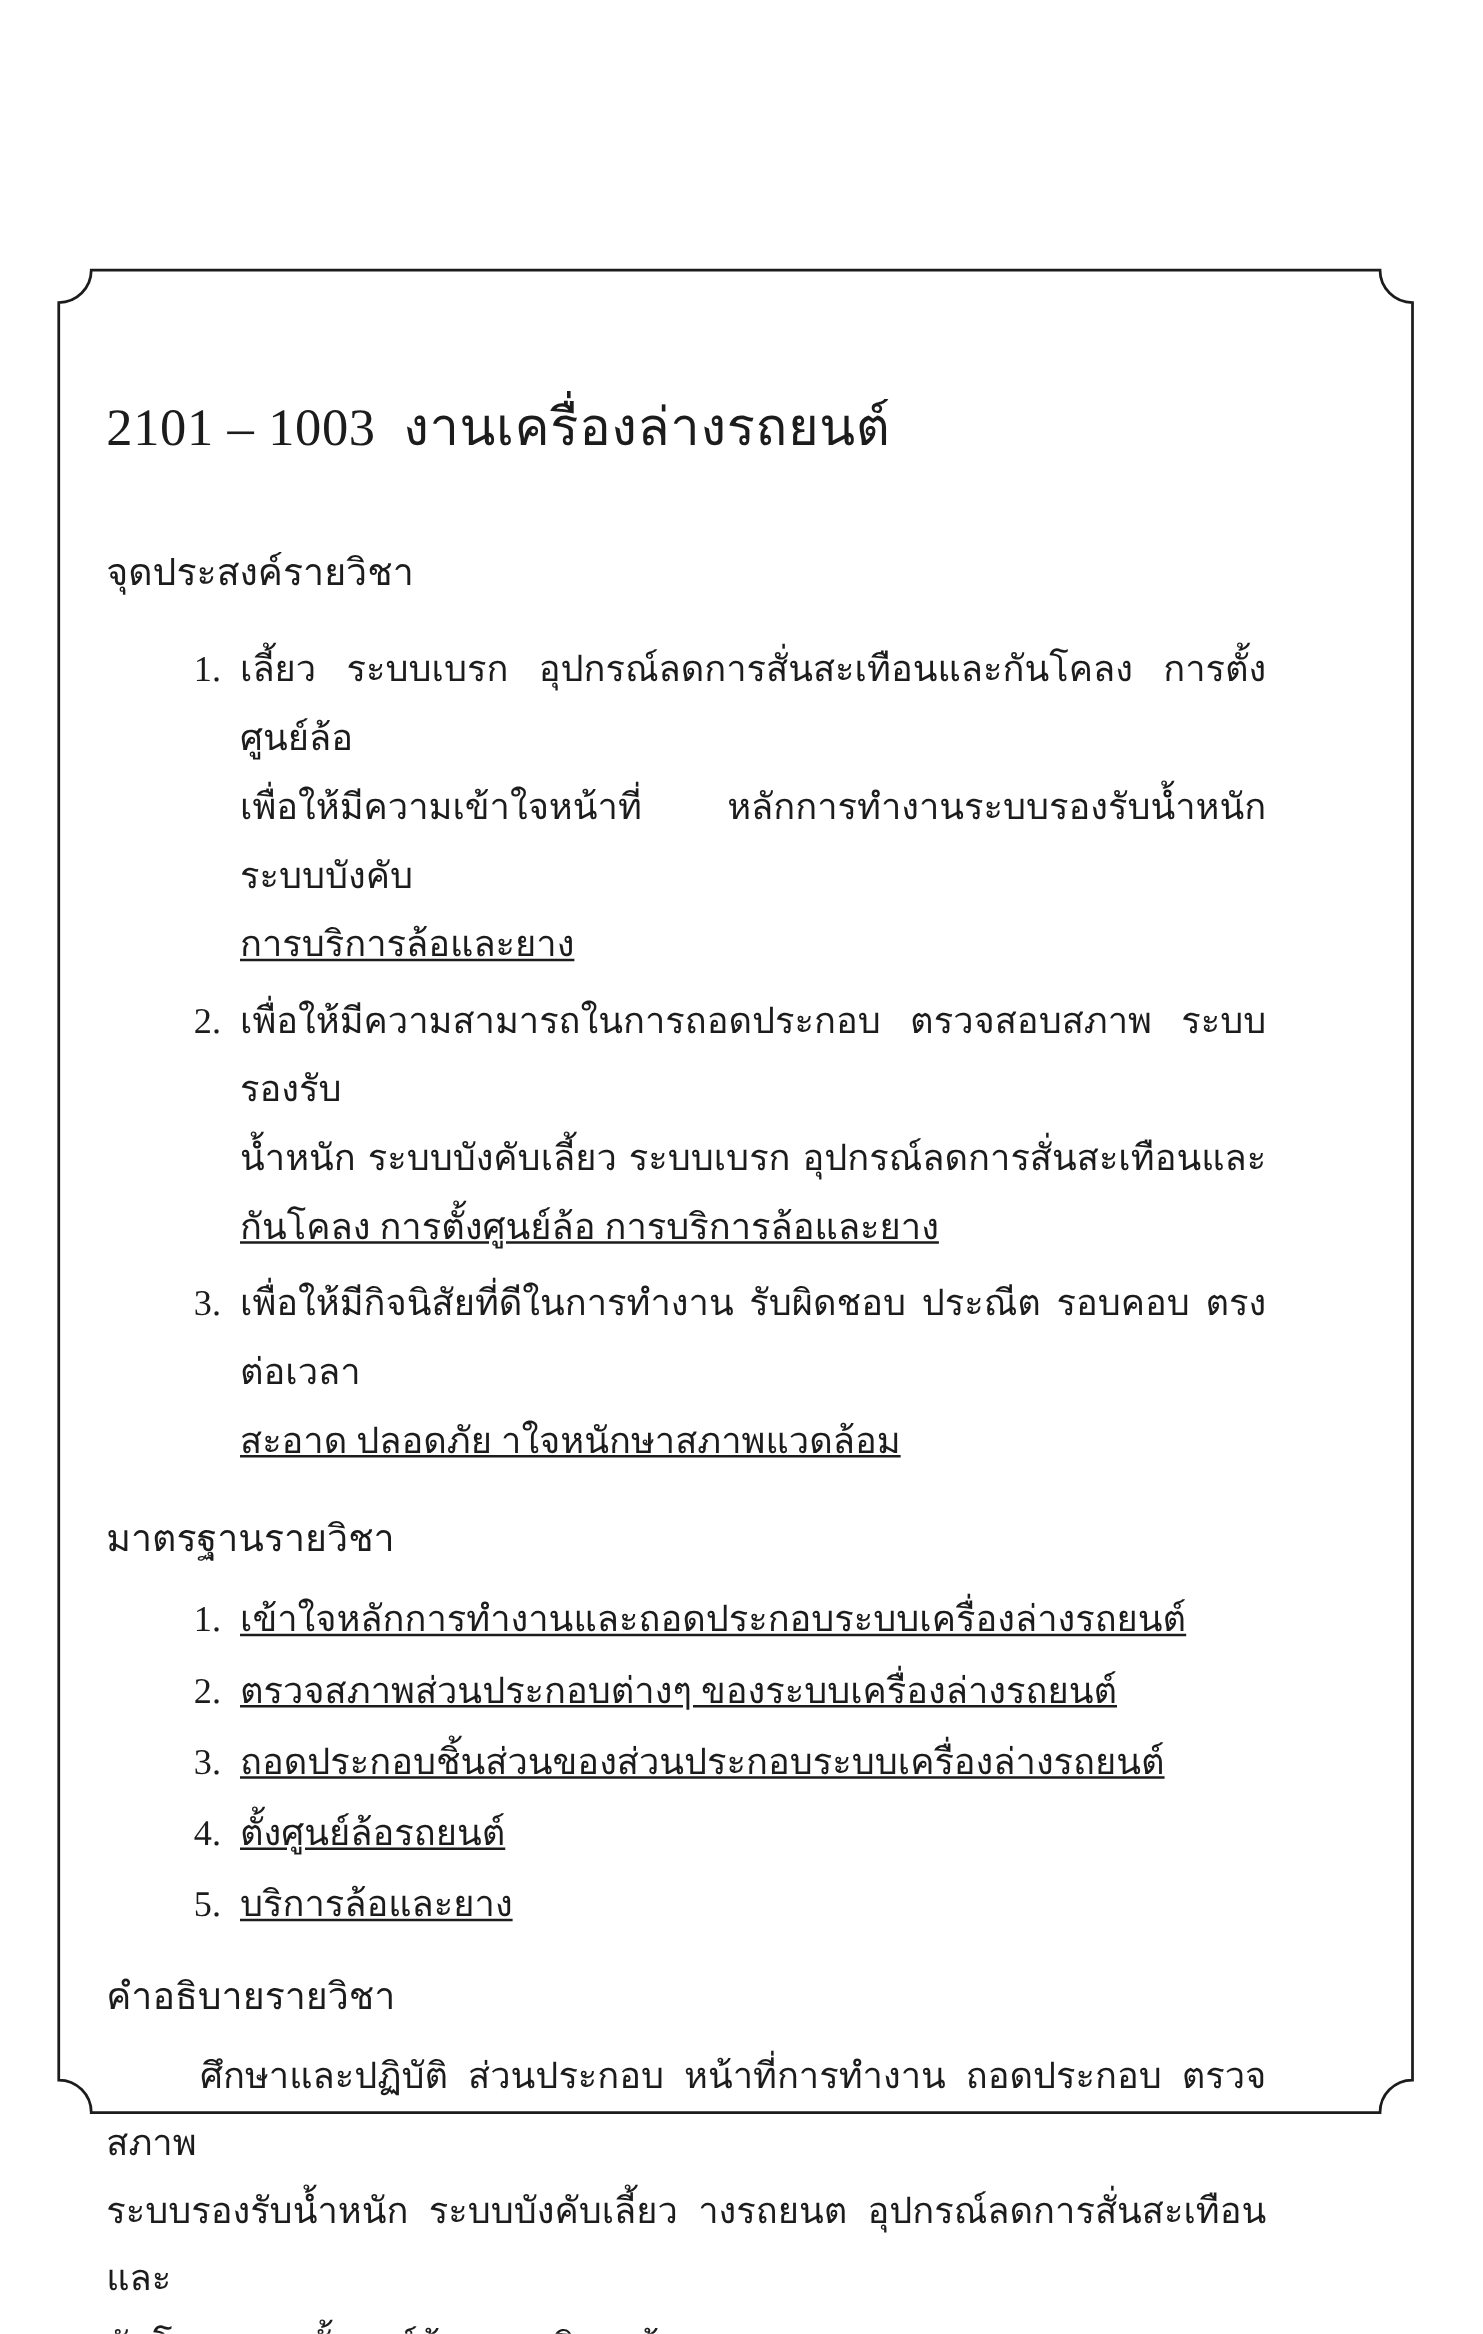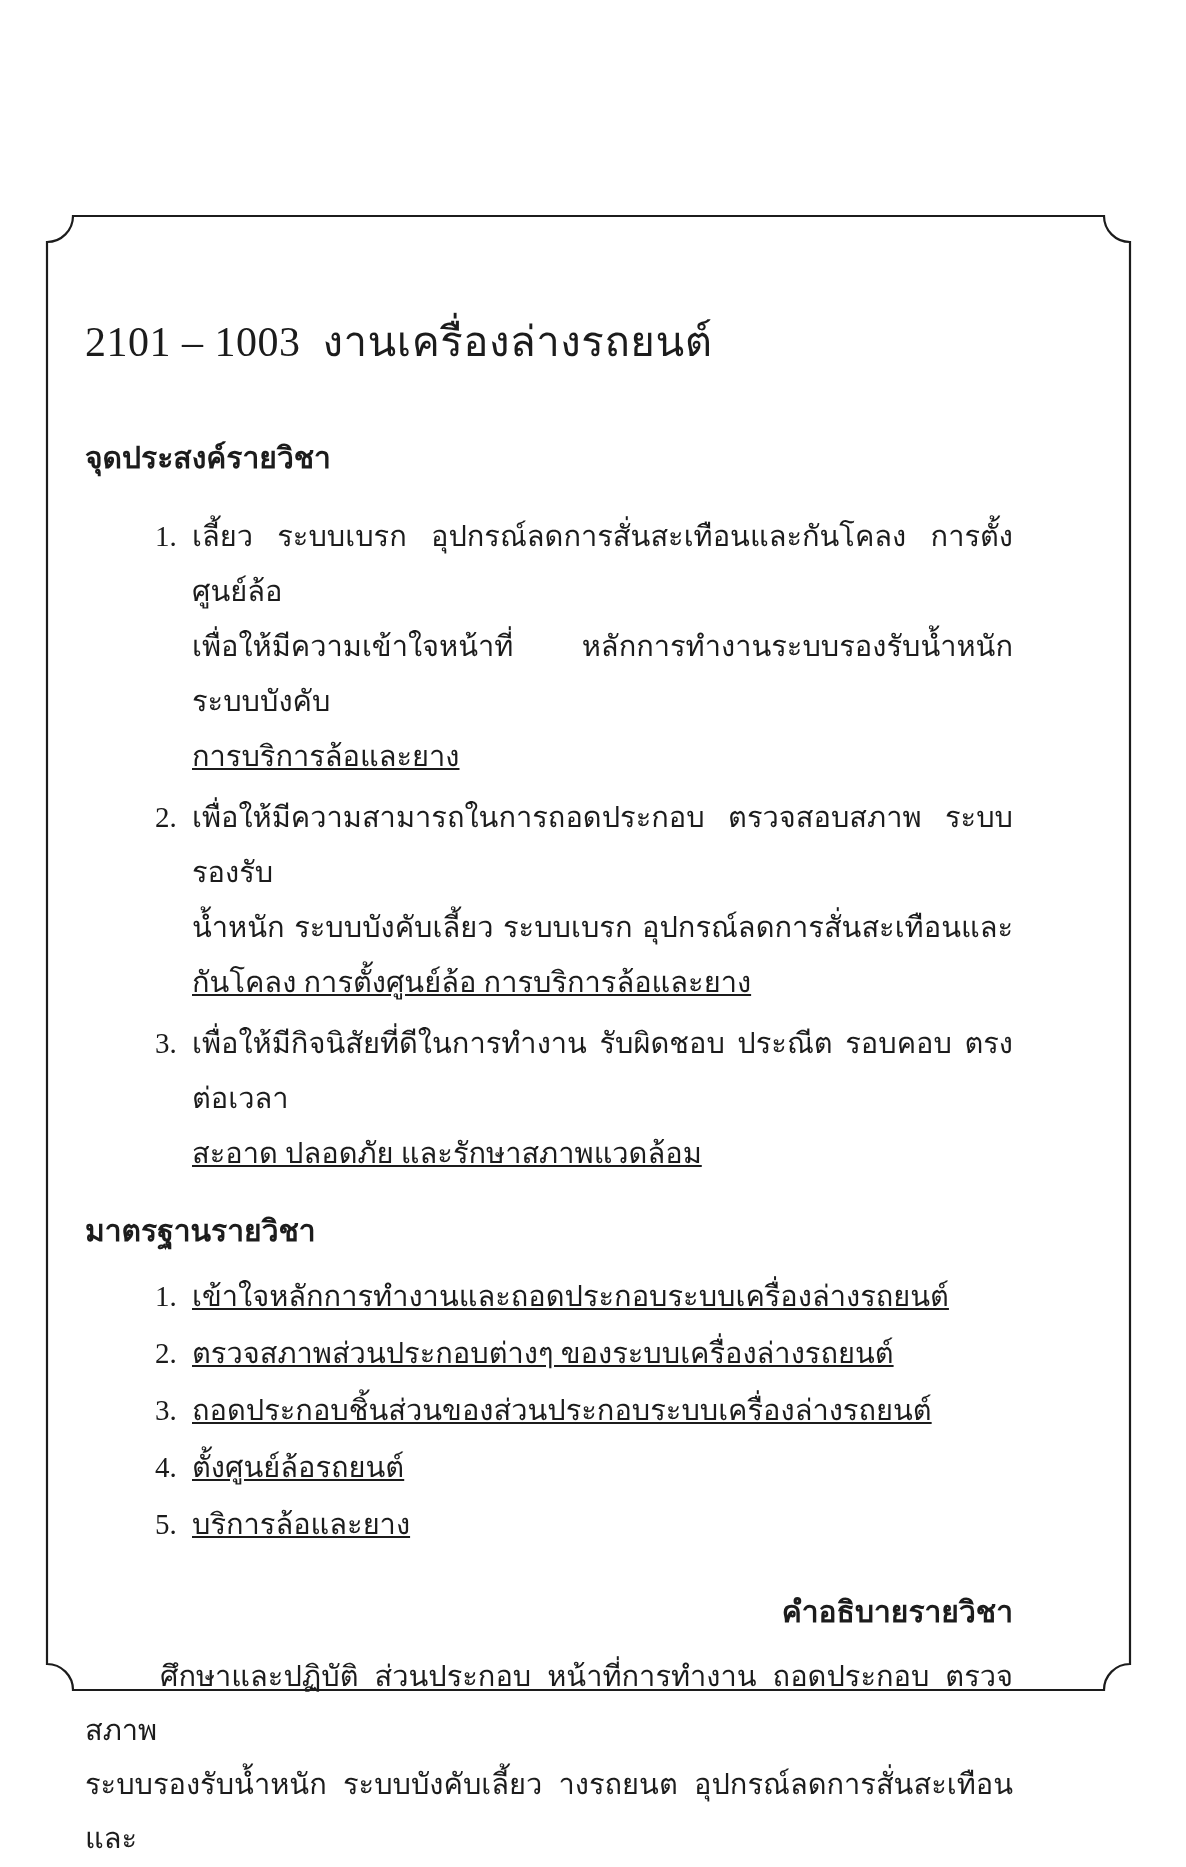--- a/index.html
+++ b/index.html
@@ -28,25 +28,25 @@
     width: 928px;
   }
   .title {
     font-size: 42px;
     font-weight: normal;
     white-space: pre;
     letter-spacing: 0.5px;
   }
   .sec-heading {
     font-size: 30px;
-    font-weight: bold;
+    font-weight: normal;
   }
   .h-obj  { margin-top: 60px; }
   .h-std  { margin-top: 26px; }
-  .h-desc { margin-top: 35px; text-align: right; }
+  .h-desc { margin-top: 20px; }
 
   .olist { margin-top: 28px; }
   .slist { margin-top: 14px; }
 
   .li {
     display: flex;
     padding-left: 70px;
     margin-bottom: 6px;
   }
   .slist .li { margin-bottom: 0; }
@@ -107,21 +107,21 @@
         <div class="jline">เพื่อให้มีความสามารถในการถอดประกอบ ตรวจสอบสภาพ ระบบรองรับ</div>
         <div class="jline">น้ำหนัก ระบบบังคับเลี้ยว ระบบเบรก อุปกรณ์ลดการสั่นสะเทือนและ</div>
         <div class="lline">กันโคลง การตั้งศูนย์ล้อ การบริการล้อและยาง</div>
       </div>
     </div>
 
     <div class="li">
       <span class="num">3.</span>
       <div class="itext">
         <div class="jline">เพื่อให้มีกิจนิสัยที่ดีในการทำงาน รับผิดชอบ ประณีต รอบคอบ ตรงต่อเวลา</div>
-        <div class="lline">สะอาด ปลอดภัย และรักษาสภาพแวดล้อม</div>
+        <div class="lline">สะอาด ปลอดภัย าใจหนักษาสภาพแวดล้อม</div>
       </div>
     </div>
 
   </div>
 
   <div class="sec-heading h-std">มาตรฐานรายวิชา</div>
 
   <div class="slist">
 
     <div class="li">

